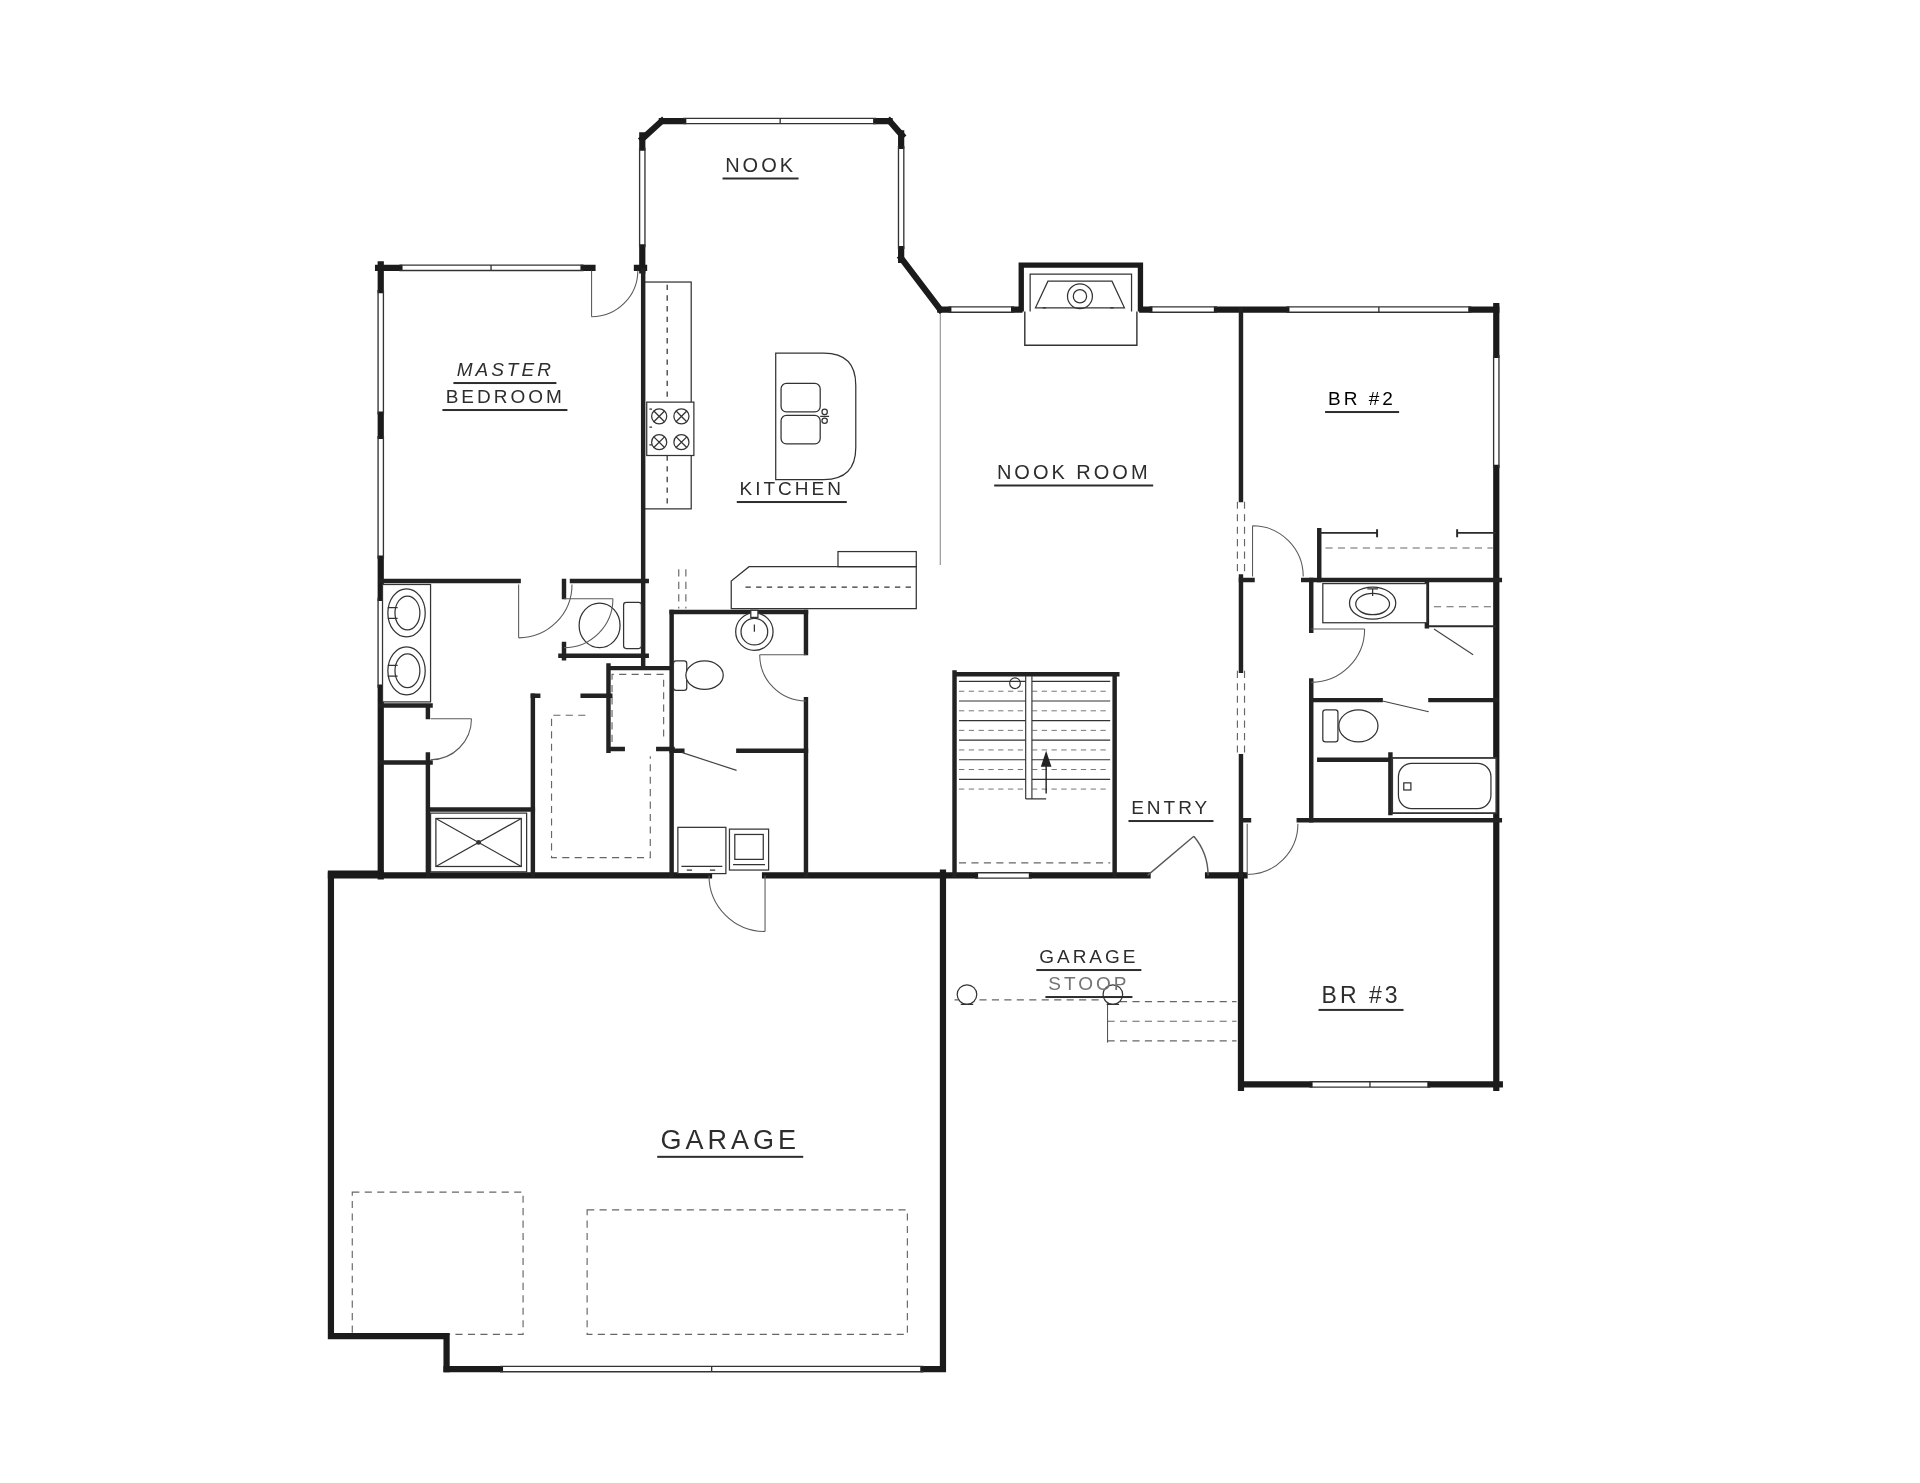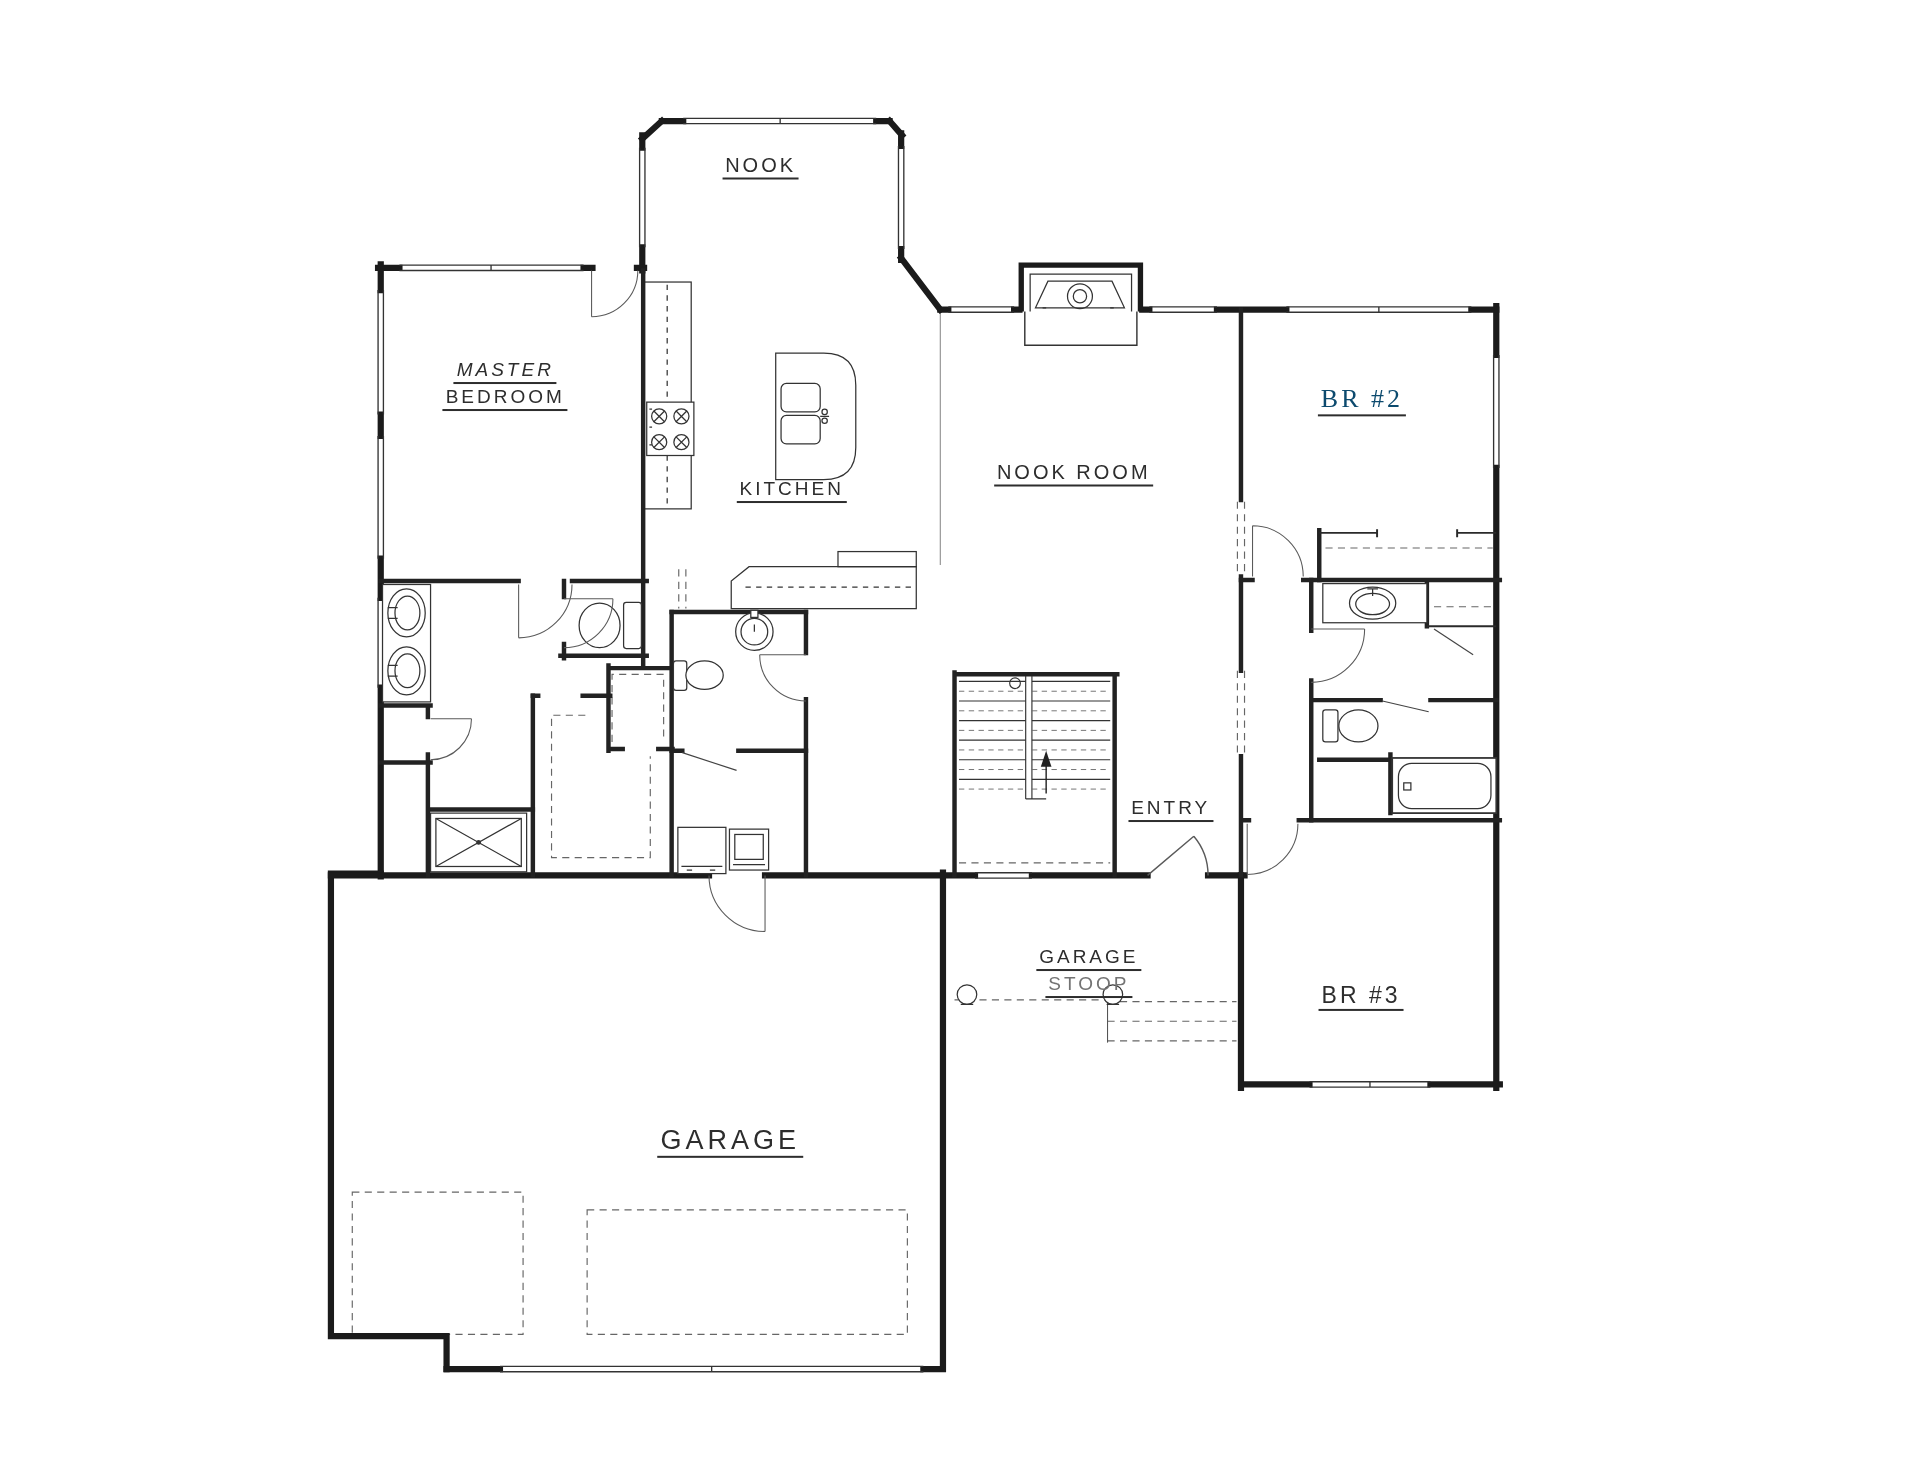--- a/index.html
+++ b/index.html
@@ -297,21 +297,21 @@
   </g>
 
 </svg>
 
   <div id="room-labels">
       <div class="room-label" style="left: 44.5312%; top: 11.261%; font-size: 20px; letter-spacing: 3px; color: rgb(45, 45, 45);">NOOK</div>
       <div class="room-label" style="left: 29.5833%; top: 25.0843%; font-size: 19px; letter-spacing: 3px; color: rgb(45, 45, 45); font-style: italic;">MASTER</div>
       <div class="room-label" style="left: 29.5833%; top: 26.9049%; font-size: 19px; letter-spacing: 3px; color: rgb(45, 45, 45);">BEDROOM</div>
       <div class="room-label" style="left: 46.3542%; top: 33.1086%; font-size: 19px; letter-spacing: 3px; color: rgb(45, 45, 45);">KITCHEN</div>
       <div class="room-label" style="left: 62.8646%; top: 31.9622%; font-size: 20px; letter-spacing: 3px; color: rgb(45, 45, 45);">NOOK ROOM</div>
-      <div class="room-label" style="left: 79.7396%; top: 27.0398%; font-size: 26px; letter-spacing: 3px; color: #0c4a6e; font-family: Liberation Serif, serif;">BR #2</div>
+      <div class="room-label" style="left: 79.7396%; top: 27.0398%; font-size: 19px; letter-spacing: 3px; color: #000000;">BR #2</div>
       <div class="room-label" style="left: 68.5417%; top: 53.203%; font-size: 19px; letter-spacing: 3px; color: rgb(45, 45, 45); margin-top: 21px;">ENTRY</div>
       <div class="room-label" style="left: 63.75%; top: 64.6662%; font-size: 19px; letter-spacing: 3px; color: rgb(45, 45, 45);">GARAGE</div>
       <div class="room-label" style="left: 63.75%; top: 66.4869%; font-size: 19px; letter-spacing: 3px; color: #737373;">STOOP</div>
       <div class="room-label" style="left: 79.6875%; top: 67.2286%; font-size: 23px; letter-spacing: 3px; color: rgb(45, 45, 45);">BR #3</div>
       <div class="room-label" style="left: 42.7604%; top: 77.0061%; font-size: 27px; letter-spacing: 4px; color: rgb(45, 45, 45);">GARAGE</div>
     </div>
 
 </div>
 
 </body></html>

